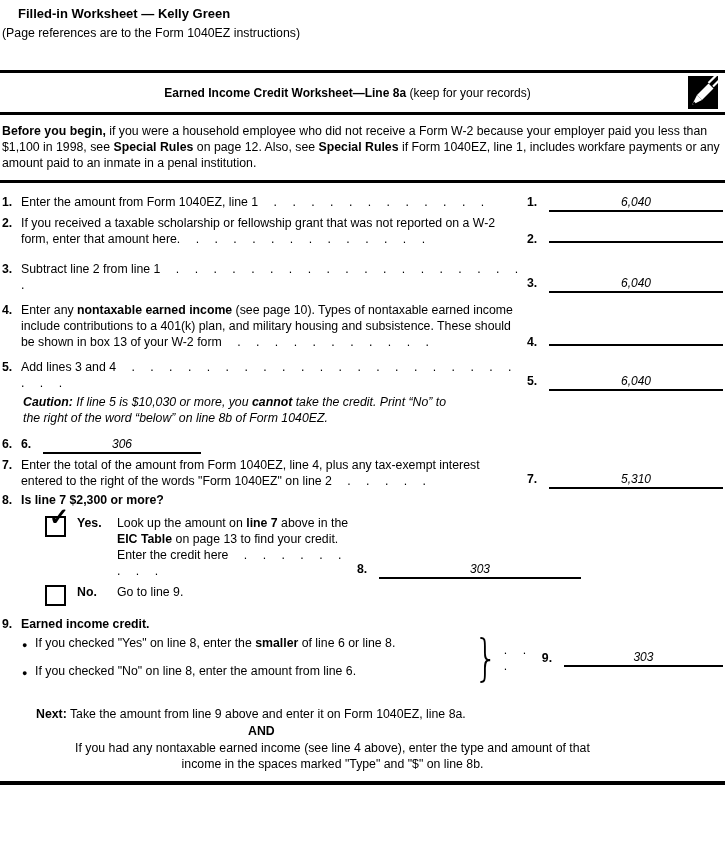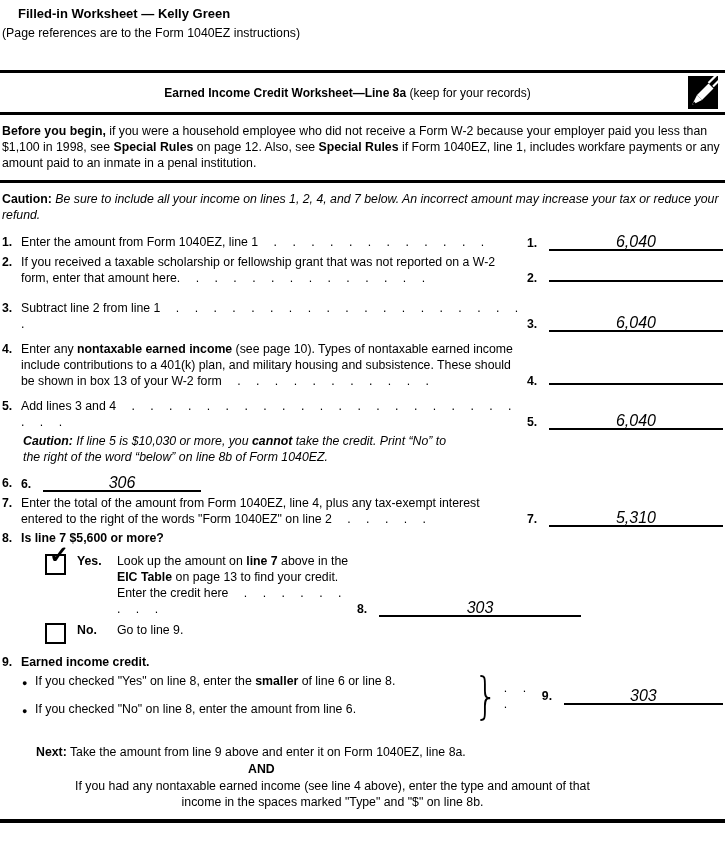--- a/index.html
+++ b/index.html
@@ -32,21 +32,21 @@
   .para.before  { margin-bottom:9px; }
   .para.caution { margin:8px 2px 9px; }
 
   .lines { margin:11px 2px 0 2px; }
   .wline { display:flex; align-items:flex-start; }
   .num   { flex:0 0 19px; font-weight:bold; }
   .ltext { flex:1 1 auto; padding-right:4px; }
   .entry { flex:0 0 196px; display:flex; align-items:baseline; align-self:flex-end; }
   .elabel { flex:0 0 22px; font-weight:bold; }
   .fill  { flex:1 1 auto; border-bottom:2px solid #000; text-align:center;
-           font-style:italic; font-size:16px; height:17px; line-height:15px; }
+           font-style:italic; font-size:12px; height:17px; line-height:15px; }
 
   .mb3  { margin-bottom:3px; }  .mb9  { margin-bottom:9px; }
   .mb14 { margin-bottom:14px; } .mb10 { margin-bottom:10px; }
 
   .l5caution { margin:3px 0 10px 21px; width:432px; }
 
   .l6text  { flex:0 0 318px; padding-right:4px; }
   .entry6  { flex:0 0 180px; display:flex; align-items:baseline; align-self:flex-end; }
 
   .l8q { font-weight:bold; margin-bottom:7px; }
@@ -98,21 +98,20 @@
       </svg>
     </div>
   </div>
 
   <div class="rule"></div>
 
   <p class="para before"><span class="b">Before you begin,</span><span> if you were a household employee who did not receive a Form W-2 because your employer paid you less than $1,100 in 1998, see </span><span class="b">Special Rules</span><span> on page 12. Also, see </span><span class="b">Special Rules</span><span> if Form 1040EZ, line 1, includes workfare payments or any amount paid to an inmate in a penal institution.</span></p>
 
   <div class="rule"></div>
 
-  <p class="para caution"><span class="b">Caution:</span><span class="i"> Be sure to include all your income on lines 1, 2, 4, and 7 below. An incorrect amount may increase your tax or reduce your refund.</span></p>
 
   <div class="lines">
 
     <div class="wline mb3">
       <div class="num">1.</div>
       <div class="ltext"><span>Enter the amount from Form 1040EZ, line 1</span><span class="dots"> . . . . . . . . . . . .</span></div>
       <div class="entry">
         <span class="elabel">1.</span>
         <span class="fill">6,040</span>
       </div>
@@ -168,21 +167,21 @@
       <div class="ltext"><span>Enter the total of the amount from Form 1040EZ, line 4, plus any tax-exempt interest entered to the right of the words "Form 1040EZ" on line 2</span><span class="dots"> . . . . .</span></div>
       <div class="entry">
         <span class="elabel">7.</span>
         <span class="fill">5,310</span>
       </div>
     </div>
 
     <div class="wline mb10">
       <div class="num">8.</div>
       <div style="flex:1 1 auto;">
-        <div class="l8q">Is line 7 $5,600 or more?</div>
+        <div class="l8q">Is line 7 $2,300 or more?</div>
         <div class="ynrow">
           <div class="checkbox">
             <span class="check">✓</span>
           </div>
           <div class="ynlabel">Yes.</div>
           <div class="ytext"><span>Look up the amount on </span><span class="b">line 7</span><span> above in the </span><span class="b">EIC Table</span><span> on page 13 to find your credit. Enter the credit here</span><span class="dots"> . . . . . . . . .</span></div>
           <div class="entry8">
             <span class="elabel">8.</span>
             <span class="fill">303</span>
           </div>

